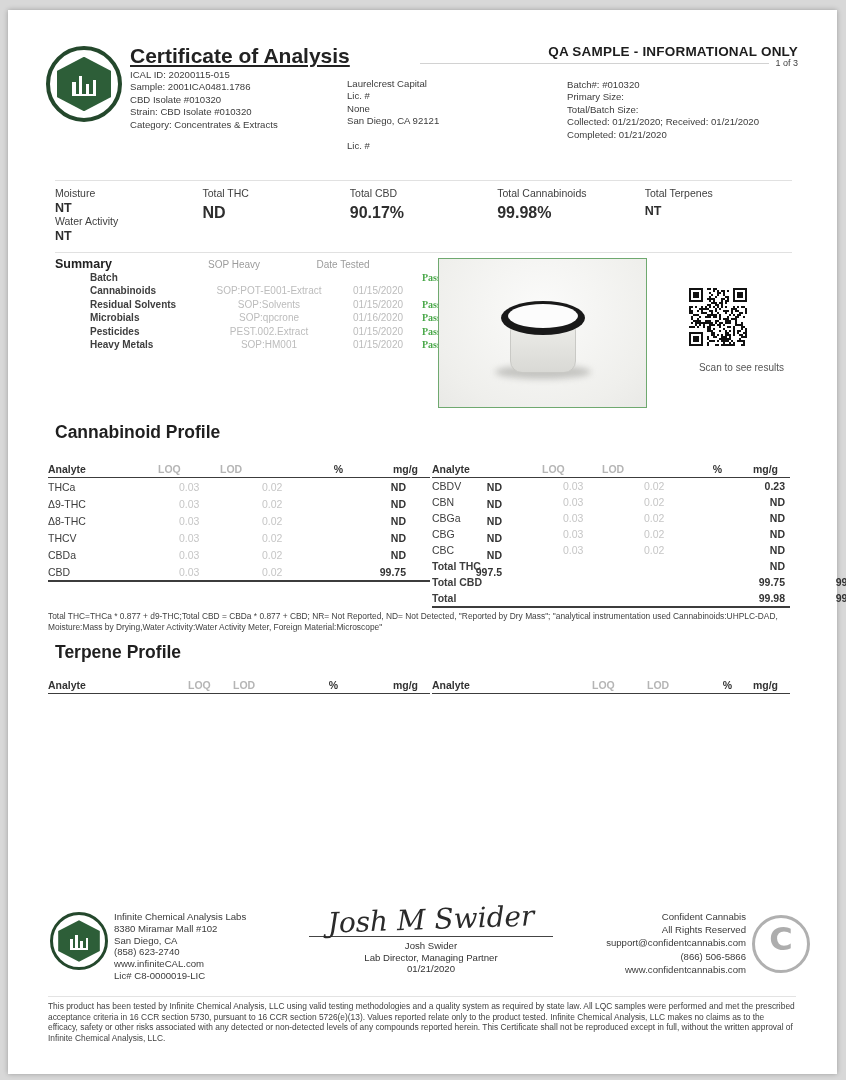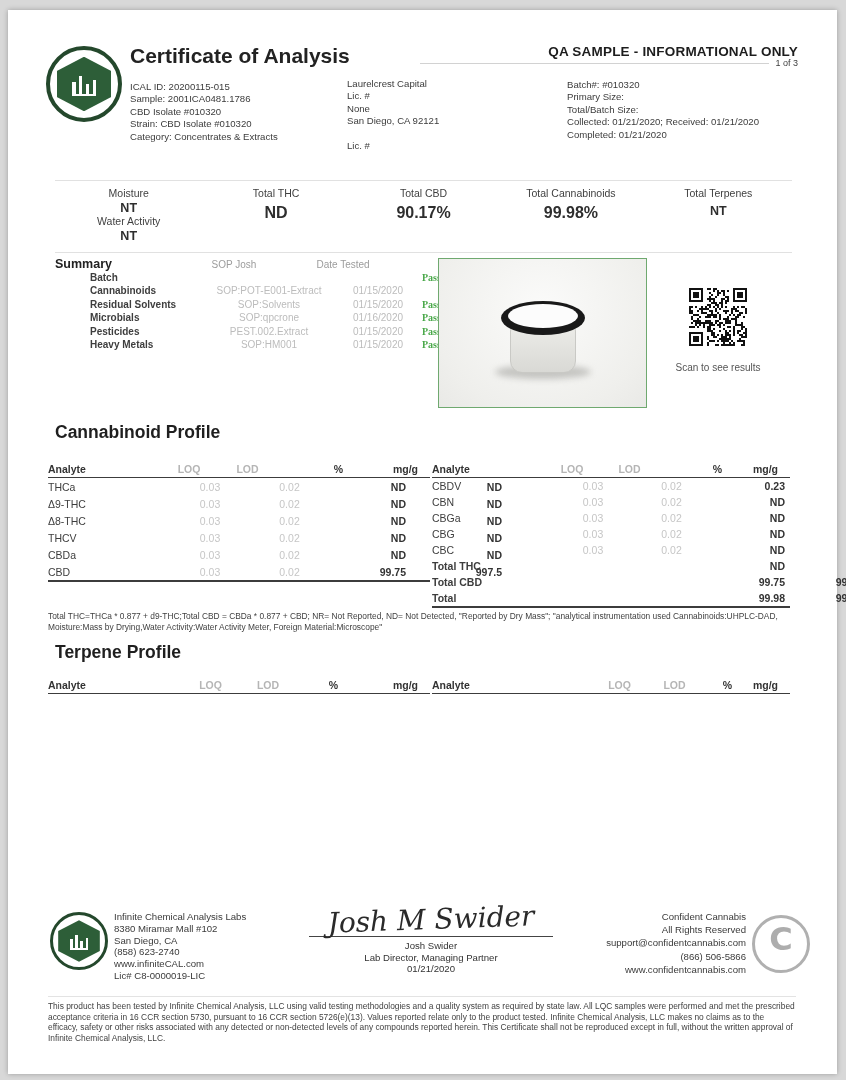--- a/index.html
+++ b/index.html
@@ -10,34 +10,34 @@
 
   
   .ic-logo { position:absolute; border-radius:50%; background:#fff; border:4px solid #24482c; }
   .ic-logo.big { left:46px; top:46px; width:76px; height:76px; }
   .ic-logo.small { left:50px; top:912px; width:58px; height:58px; border-width:3px; }
   .ic-hex { position:absolute; inset:10%; background:#2d5e38; clip-path:polygon(50% 0,100% 26%,100% 74%,50% 100%,0 74%,0 26%); }
   .ic-bars { position:absolute; left:28%; right:28%; top:36%; bottom:28%; display:flex; align-items:flex-end; gap:14%; border-bottom:2px solid #fff; }
   .ic-bars i { flex:1; background:#fff; }
   .ic-bars i:nth-child(1){height:70%;} .ic-bars i:nth-child(2){height:100%;} .ic-bars i:nth-child(3){height:55%;} .ic-bars i:nth-child(4){height:80%;}
 
-  .doc-title { left:130px; top:44px; font-size:21px; font-weight:600; color:#222; }
+  .doc-title { left:130px; top:44px; font-size:21px; font-weight:600; color:#222;text-decoration:underline; }
   .qa-notice { left:420px; top:44px; width:378px; text-align:right; font-size:13.5px; font-weight:800; color:#1d1d1d; letter-spacing:.2px; }
   .pageline { left:420px; top:58px; width:378px; display:flex; align-items:flex-end; }
   .pageline .rule { flex:1; border-bottom:1px solid #d2d2d2; margin:0 6px 4px 0; }
   .pageline span { font-size:9px; color:#3d3d3d; }
   .info { font-size:9.6px; line-height:12.4px; color:#3c3c3c; }
   .info > div { min-height:12.4px; }
-  .sample-info { left:130px; top:81px; width:210px; }
+  .sample-info { left:130px; top:69px; width:210px; }
   .client-info { left:347px; top:78px; width:200px; }
   .batch-info  { left:567px; top:79px; width:235px; }
 
   
   .band { left:55px; top:180px; width:737px; height:73px; border-top:1px solid #e1e1e1; border-bottom:1px solid #e1e1e1; display:flex; }
-  .band-col { flex:1; text-align:center; padding-top:6px; }
+  .band-col { flex:1; text-align:left; padding-top:6px; }
   .band-label { font-size:10.5px; color:#3f3f3f; }
   .band-big { font-size:16px; font-weight:700; color:#2e2e2e; margin-top:5px; }
   .band-nt  { font-size:12.5px; font-weight:700; color:#2e2e2e; margin-top:2px; }
 
   
   .sum-table { left:55px; top:257px; width:390px; font-size:10px; }
   .sum-grid { display:grid; grid-template-columns:108px 142px 76px 64px; align-items:baseline; }
   .sum-title { font-size:12.5px; font-weight:700; color:#222; }
   .sum-colhead { color:#9c9c9c; text-align:center; }
   .sum-row { line-height:13.4px;padding-left:35px; }
@@ -45,39 +45,39 @@
   .sum-sop, .sum-date { color:#bcbcbc; text-align:center; }
   .sum-status { padding-left:6px; font-weight:600;font-family:Liberation Serif, serif; }
 
   
   .photo { left:438px; top:258px; width:209px; height:150px; border:1px solid #6fa96f; background:radial-gradient(ellipse at 50% 35%, #fbfbfa 0%, #efefec 75%, #e9e9e6 100%); overflow:hidden; }
   .jar-shadow { position:absolute; left:50%; top:106px; width:96px; height:14px; margin-left:-48px; background:rgba(140,140,135,.45); border-radius:50%; filter:blur(3px); }
   .jar-body { position:absolute; left:50%; top:66px; width:66px; height:48px; margin-left:-33px; background:linear-gradient(#ececе8,#d9d9d5); background:linear-gradient(#ececE8,#d9d9d5); border-radius:6px 6px 12px 12px; border:1px solid #c9c9c5; }
   .jar-lid { position:absolute; left:50%; top:42px; width:84px; height:34px; margin-left:-42px; background:#191919; border-radius:50%; }
   .jar-lid::after { content:""; position:absolute; left:7px; top:3px; width:70px; height:24px; background:#fcfcfc; border-radius:50%; }
   .qr-box { left:689px; top:288px; width:58px; height:58px; }
-  .qr-caption { left:652px; top:362px; width:132px; text-align:center; font-size:10px; color:#555; }
+  .qr-caption { left:652px; top:362px; width:132px; text-align:right; font-size:10px; color:#555; }
 
   
   .section-h { font-size:17.5px; font-weight:700; color:#1f1f1f; }
   .h-cann { left:55px; top:422px; }
   .h-terp { left:55px; top:642px; }
   .ct { position:absolute; top:460px; font-size:10.5px; border-bottom:2px solid #3c3c3c; }
   .ct.left  { left:48px;  width:382px; }
   .ct.right { left:432px; width:358px; }
   .ct-grid { display:grid; align-items:center; }
   .ct.left  .ct-grid { grid-template-columns:110px 62px 55px 68px 87px; }
   .ct.right .ct-grid { grid-template-columns:110px 60px 55px 65px 68px; }
   .ct-head { height:18px; border-bottom:1.5px solid #3c3c3c; }
   .ct-row  { height:17px;gap:21px; }
   .ct.right .ct-row { height:16px; }
   .cell-analyte { text-align:left; color:#3d3d3d; }
   .ct-head .cell-analyte, .ct-head .cell-pct, .ct-head .cell-mgg { font-weight:700; color:#333; }
   .ct-head .cell-loq, .ct-head .cell-lod { font-weight:700; color:#b5b5b5; }
-  .cell-loq, .cell-lod { text-align:center; color:#c6c6c6; }
+  .cell-loq, .cell-lod { text-align:left; color:#c6c6c6; }
   .cell-pct, .cell-mgg { text-align:right; color:#333; font-weight:700; }
   .cell-mgg { padding-right:12px; }
   .total-row .cell-analyte { font-weight:700; }
 
   .fineprint { font-size:8.4px; line-height:10.6px; color:#3f3f3f; }
   .footnote { left:48px; top:611px; width:748px; }
 
   
   .tp { position:absolute; top:676px; font-size:10.5px; }
   .tp.left  { left:48px;  width:382px; }
@@ -167,21 +167,21 @@
     </div>
     <div class="band-col">
       <div class="band-label">Total Terpenes</div>
       <div class="band-nt" style="margin-top:5px;">NT</div>
     </div>
   </div>
 
   <div class="abs sum-table">
     <div class="sum-grid">
       <div class="sum-title">Summary</div>
-      <div class="sum-colhead">SOP Josh</div>
+      <div class="sum-colhead">SOP Heavy</div>
       <div class="sum-colhead">Date Tested</div>
       <div></div>
     </div>
     <div>
 
         <div class="sum-grid sum-row">
           <div class="sum-test">Batch</div>
           <div class="sum-sop"></div>
           <div class="sum-date"></div>
           <div class="sum-status" style="color: rgb(74, 168, 74);">Pass</div>

